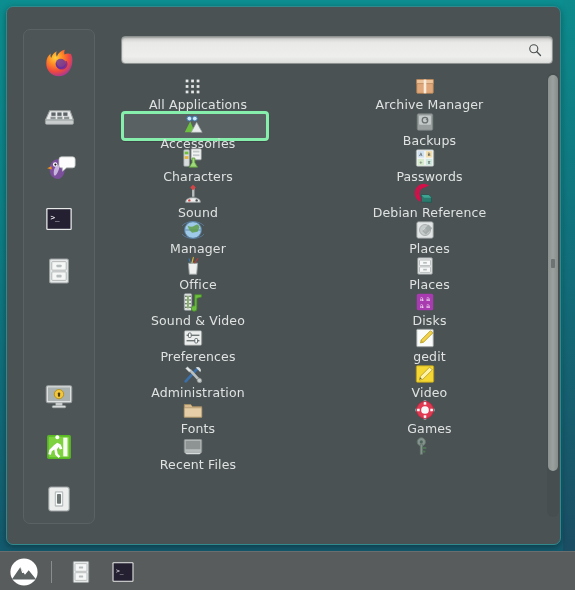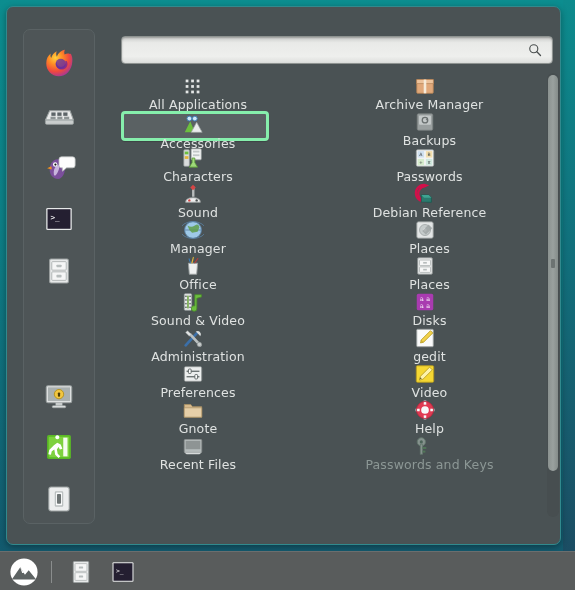--- a/index.html
+++ b/index.html
@@ -303,48 +303,48 @@
             <rect x="8" y="17" width="1.6" height="1.6"></rect>
           </g>
         <rect x="5.5" y="5" width="2" height="14" fill="#7fae5a"></rect>
         <path d="M14 4 v12.2 a3 3 0 1 0 2.2 2.6 V8 l5 -1.5 V4 z" fill="#6cbf3f" stroke="#4a8c2c" stroke-width=".9"></path>
       </svg>
       <span class="lbl">Sound &amp; Video</span>
     </div>
 
     <div class="row">
       <svg class="ic" viewBox="0 0 24 24">
-        <path d="M4 20 L16 7" stroke="#3b6fa8" stroke-width="3" stroke-linecap="round"></path>
-        <path d="M15 5 a3.6 3.6 0 0 1 5 5 l-2-2z" fill="#d8dcdc"></path>
-        <path d="M20 20 L9 8" stroke="#b9bfbf" stroke-width="3" stroke-linecap="round"></path>
-        <path d="M6 4 l4 4 -2 2 -4-4z" fill="#e3e6e6" stroke="#9aa0a0" stroke-width=".7"></path>
-        <circle cx="19" cy="19" r="2.4" fill="#c8cccc" stroke="#8b9191" stroke-width=".8"></circle>
-      </svg>
-      <span class="lbl">Administration</span>
-    </div>
-
-    <div class="row">
-      <svg class="ic" viewBox="0 0 24 24">
         <rect x="2.5" y="4" width="19" height="16" rx="1.5" fill="#eceeee" stroke="#8b9191" stroke-width="1"></rect>
         <g stroke="#5a6060" stroke-width="1.3">
           <line x1="5" y1="9" x2="19" y2="9"></line>
             <line x1="5" y1="15" x2="19" y2="15"></line>
         </g>
         <rect x="7" y="6.6" width="3" height="4.8" rx=".8" fill="#fafbfb" stroke="#5a6060" stroke-width="1"></rect>
         <rect x="14" y="12.6" width="3" height="4.8" rx=".8" fill="#fafbfb" stroke="#5a6060" stroke-width="1"></rect>
       </svg>
       <span class="lbl">Preferences</span>
     </div>
 
     <div class="row">
       <svg class="ic" viewBox="0 0 24 24">
+        <path d="M4 20 L16 7" stroke="#3b6fa8" stroke-width="3" stroke-linecap="round"></path>
+        <path d="M15 5 a3.6 3.6 0 0 1 5 5 l-2-2z" fill="#d8dcdc"></path>
+        <path d="M20 20 L9 8" stroke="#b9bfbf" stroke-width="3" stroke-linecap="round"></path>
+        <path d="M6 4 l4 4 -2 2 -4-4z" fill="#e3e6e6" stroke="#9aa0a0" stroke-width=".7"></path>
+        <circle cx="19" cy="19" r="2.4" fill="#c8cccc" stroke="#8b9191" stroke-width=".8"></circle>
+      </svg>
+      <span class="lbl">Administration</span>
+    </div>
+
+    <div class="row">
+      <svg class="ic" viewBox="0 0 24 24">
         <path d="M2.5 6 h7 l2 2.4 h10 v11.4 h-19z" fill="#d6b98c" stroke="#a88f62" stroke-width=".9"></path>
         <path d="M2.5 9.6 h19 v10.2 h-19z" fill="#e6cfa8" stroke="#a88f62" stroke-width=".7"></path>
       </svg>
-      <span class="lbl">Gnote</span>
+      <span class="lbl">Fonts</span>
     </div>
 
     <div class="row">
       <svg class="ic" viewBox="0 0 24 24">
         <rect x="2.5" y="5" width="19" height="14" rx="1" fill="#b6bcbc" stroke="#8b9191" stroke-width="1"></rect>
         <rect x="4" y="6.5" width="16" height="9" fill="#8e9494"></rect>
         <path d="M2.5 19 h19 l-2.5 2 h-14z" fill="#d6dada"></path>
       </svg>
       <span class="lbl">Recent Files</span>
     </div>
@@ -455,32 +455,31 @@
         <circle cx="12" cy="12" r="9.3" fill="#e03a52"></circle>
         <circle cx="12" cy="12" r="4.2" fill="#f7f9f9"></circle>
         <g fill="#f7f9f9">
           <rect x="10.6" y="1.8" width="2.8" height="4.4"></rect>
             <rect x="10.6" y="17.8" width="2.8" height="4.4"></rect>
           <rect x="1.8" y="10.6" width="4.4" height="2.8"></rect>
             <rect x="17.8" y="10.6" width="4.4" height="2.8"></rect>
         </g>
         <circle cx="12" cy="12" r="9.3" fill="none" stroke="#b62a3e" stroke-width="1"></circle>
       </svg>
-      <span class="lbl">Help</span>
+      <span class="lbl">Games</span>
     </div>
 
     <div class="row dim">
       <svg class="ic" viewBox="0 0 24 24">
         <circle cx="8" cy="7.5" r="4.5" fill="#cfe0d4" stroke="#7fa288" stroke-width="1"></circle>
         <circle cx="8" cy="7.5" r="1.7" fill="#4f7a60"></circle>
         <rect x="6.8" y="10" width="2.6" height="11" fill="#cfe0d4" stroke="#7fa288" stroke-width=".8"></rect>
         <rect x="9.4" y="13" width="4" height="2.2" fill="#5aa05e"></rect>
         <rect x="9.4" y="17" width="3" height="2.2" fill="#5aa05e"></rect>
       </svg>
-      <span class="lbl">Passwords and Keys</span>
     </div>
   </div>
 
   <div id="scroll-track"></div>
   <div id="scroll-thumb"></div>
   <div id="scroll-grip"></div>
 </div>
 
 <div id="taskbar">
   <div id="menu-btn">

